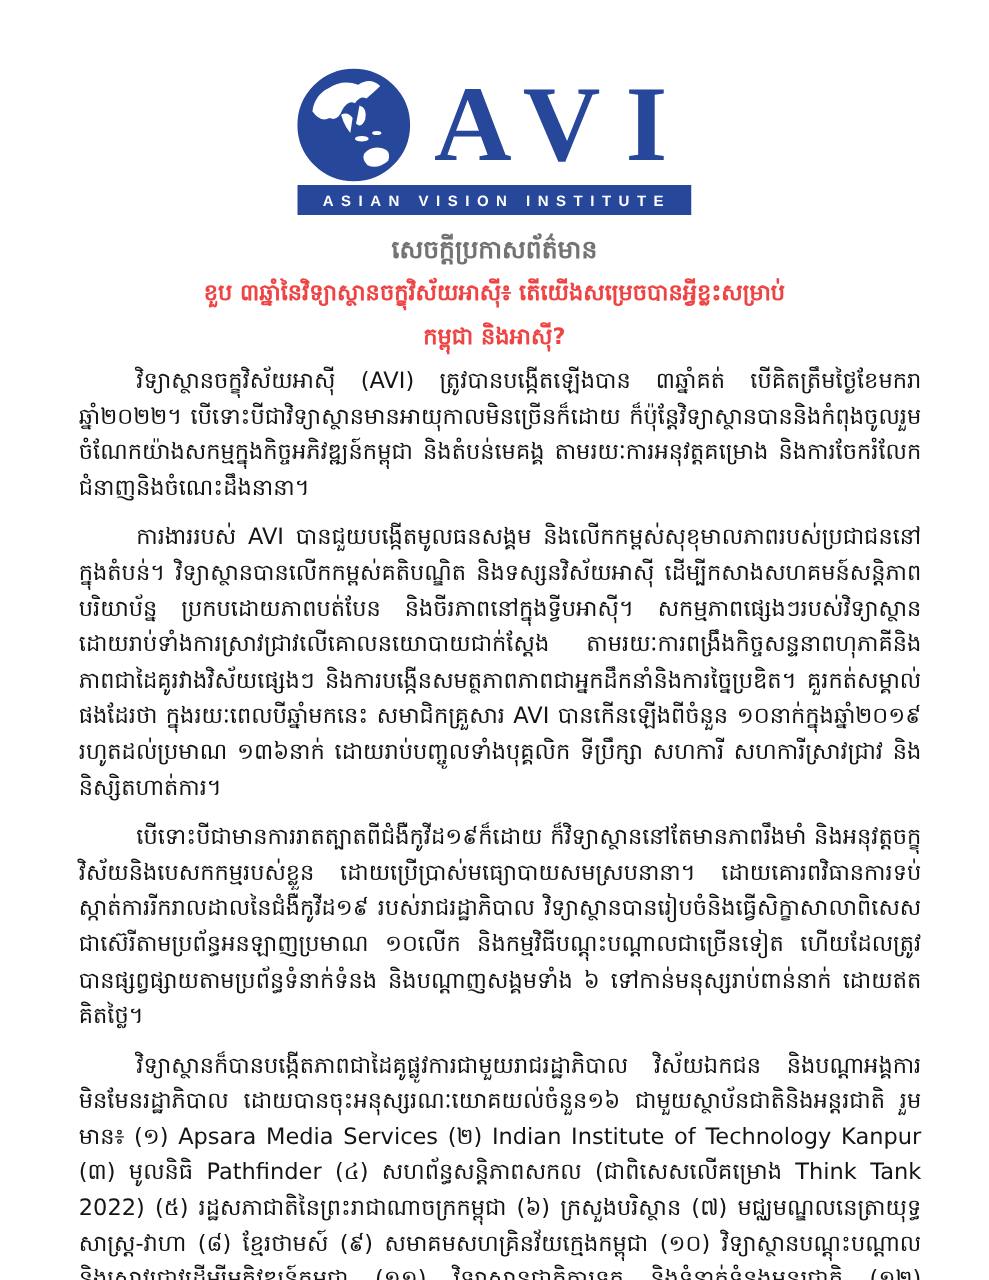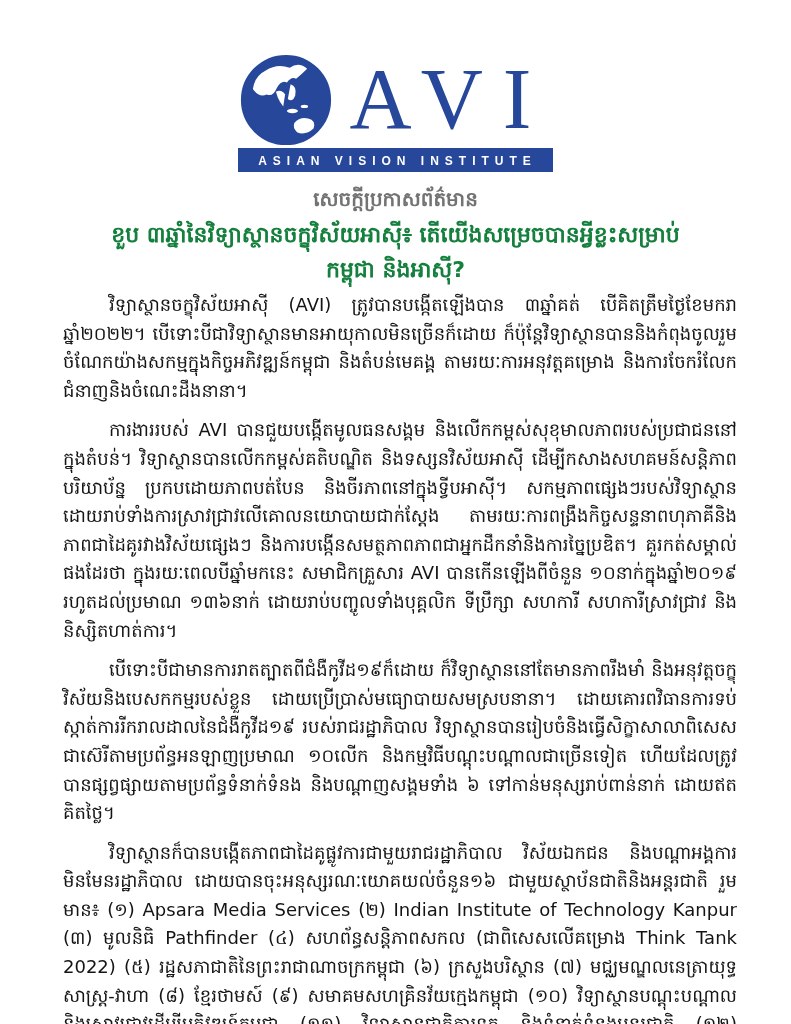--- a/index.html
+++ b/index.html
@@ -14,21 +14,21 @@
     color:#111111;
   }
   .logo-block {
     position:absolute; top:54px; left:0; width:100%;
     display:flex; flex-direction:column; align-items:center;
   }
   .logo-row { display:flex; align-items:center; gap:12px; }
   .globe { width:92px; height:92px; display:block; }
   .avi-wordmark {
     font-family:"Liberation Serif", serif;
-    font-weight:400;
+    font-weight:700;
     font-size:86px;
     line-height:0.95;
     letter-spacing:20px;
     color:#27479b;
     padding-left:6px;
   }
   .banner {
     margin-top:2px;
     background:#27479b;
     color:#ffffff;
@@ -43,23 +43,23 @@
     position:absolute; top:186px; left:0; width:100%;
     text-align:center;
     font-weight:700;
     font-size:20px;
     color:#737373;
   }
   .doc-title {
     position:absolute; top:217px; left:60px; right:60px;
     text-align:center;
     font-weight:700;
-    font-size:22px;
+    font-size:18px;
     line-height:35px;
-    color:#15803d;
+    color:#ef4444;
   }
   .body-text {
     position:absolute; top:291px; left:63px; right:54px;
   }
   .body-text p {
     font-size:18px;
     line-height:28.6px;
     text-align:justify;
     text-indent:46px;
     color:#141414;

